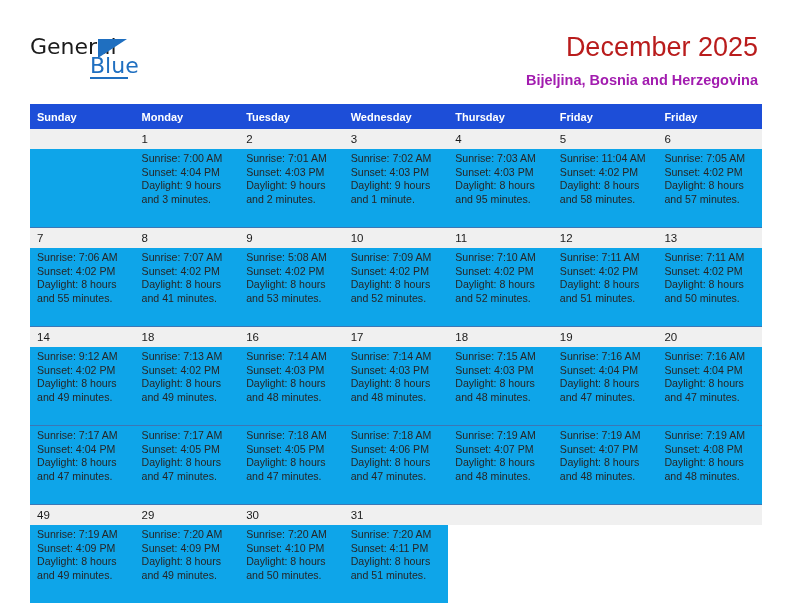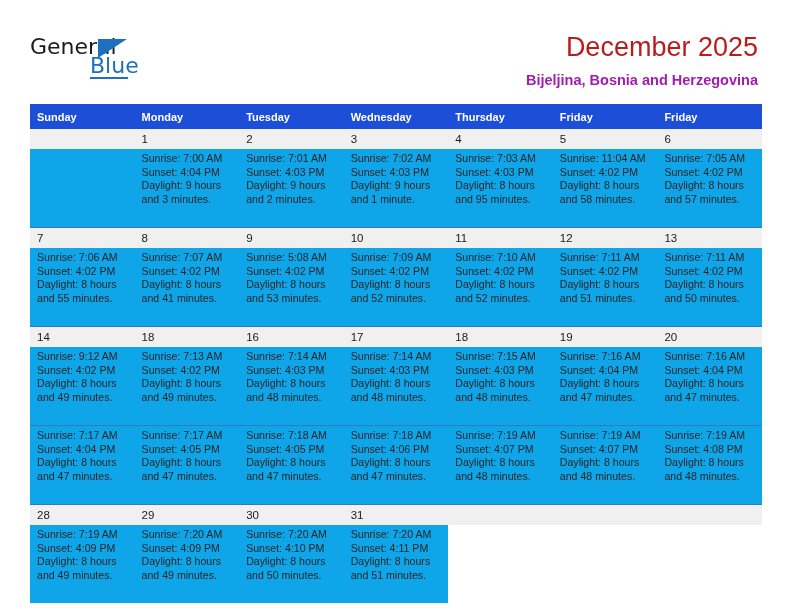--- a/index.html
+++ b/index.html
@@ -402,21 +402,21 @@
           <span class="info-line">Sunset: 4:08 PM</span>
           <span class="info-line">Daylight: 8 hours</span>
           <span class="info-line">and 48 minutes.</span>
         </td>
       </tr>
       <tr class="week-sep">
           <td colspan="7"></td>
         </tr>
 
       <tr class="num-row">
-        <td>28</td>
+        <td>49</td>
         <td>29</td>
         <td>30</td>
         <td>31</td>
         <td class="empty"></td>
         <td class="empty"></td>
         <td class="empty"></td>
       </tr>
       <tr class="info-row">
         <td>
           <span class="info-line">Sunrise: 7:19 AM</span>

